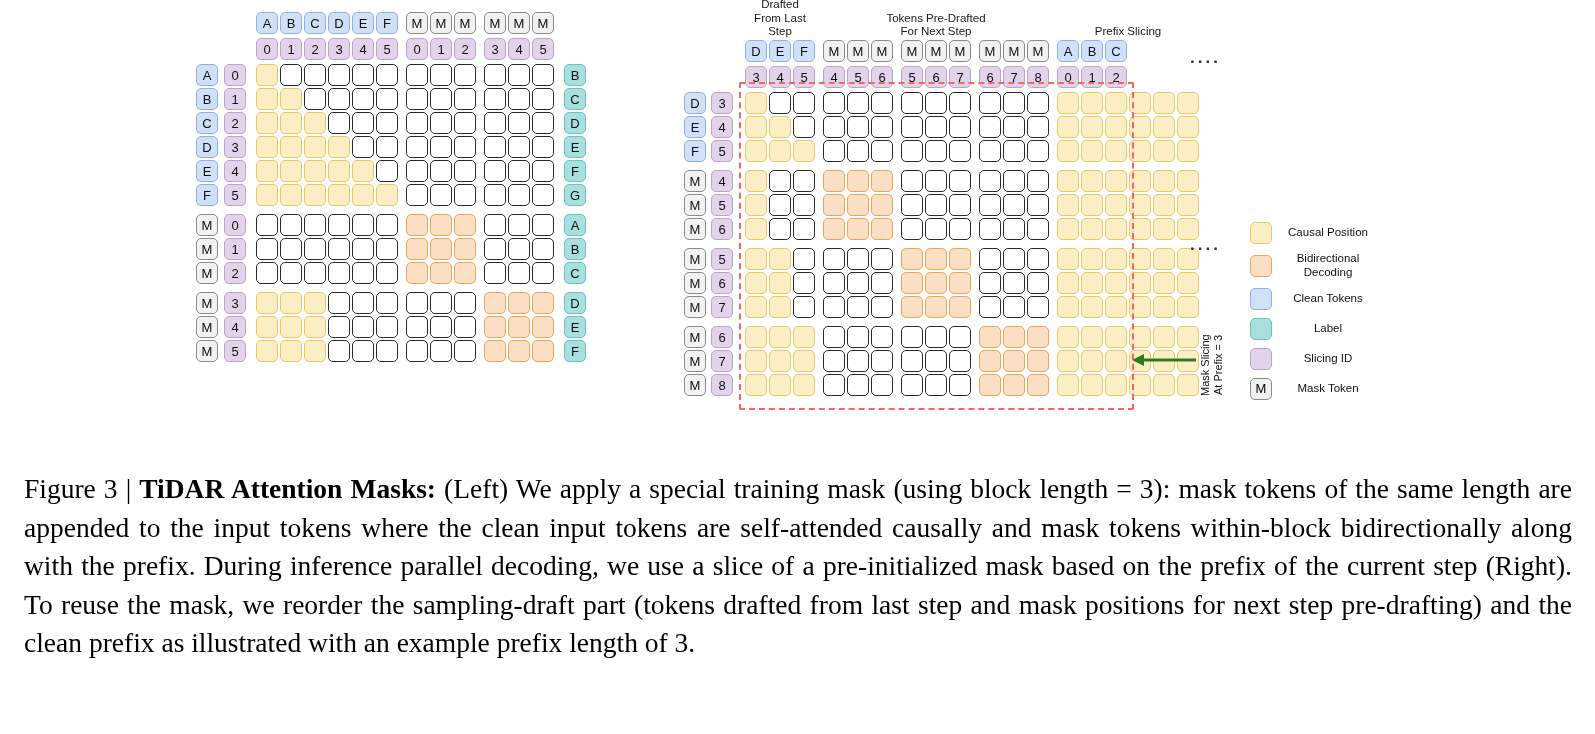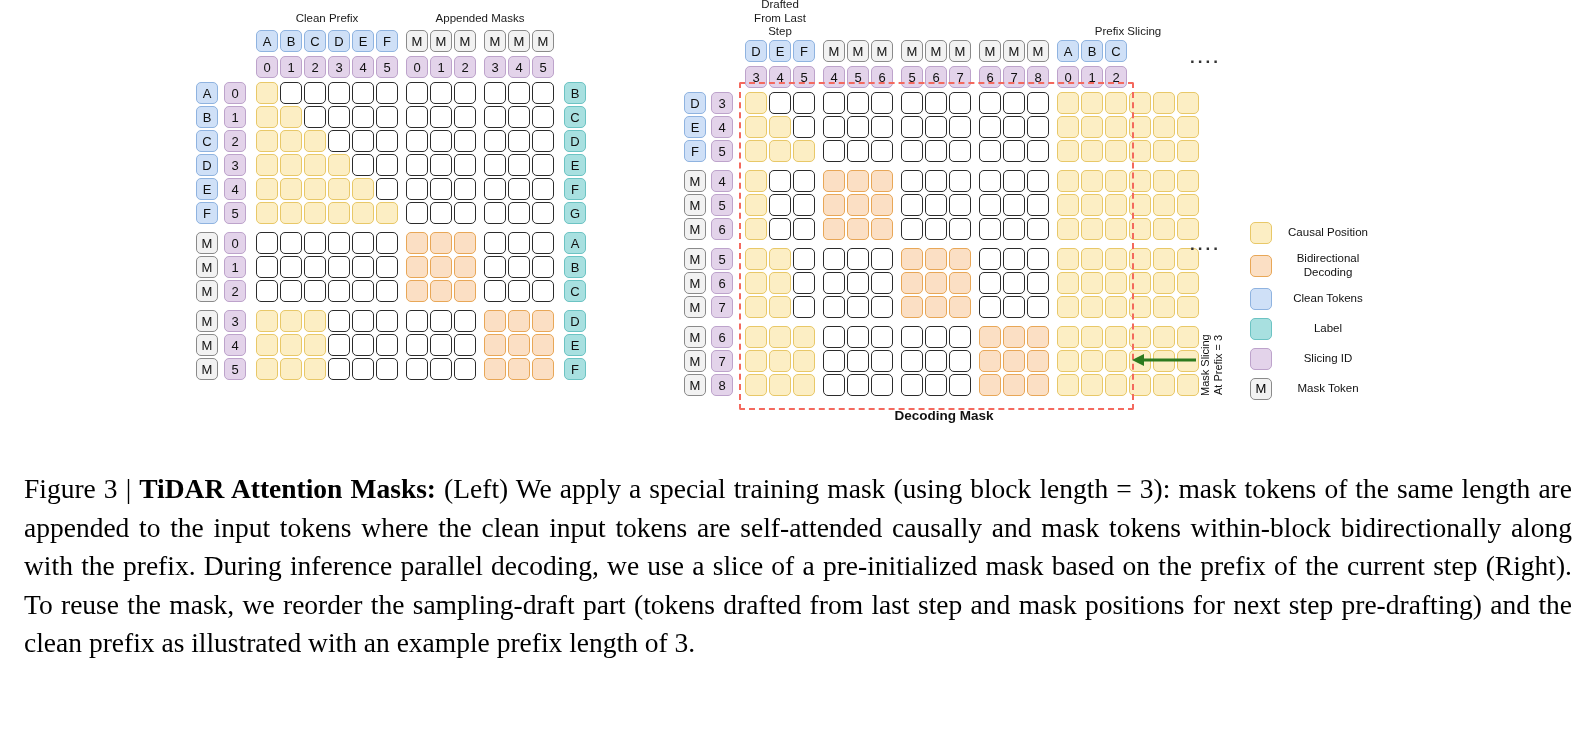--- a/index.html
+++ b/index.html
@@ -40,24 +40,20 @@
 
   .vert{writing-mode:vertical-rl;transform:rotate(180deg);font-size:11px;
         text-align:center;color:#111;line-height:1.15;white-space:pre-line;}
 </style>
 </head>
 <body>
 
 <div class="fig">
 
   <div id="left-panel" style="position:absolute;left:196px;top:12px;">
-    <div id="left-group-headers" style="position: relative; height: 18px; margin-left: 60px;">
-        <div class="grouphdr" style="position: absolute; left: 0px; width: 142px; top: 0px;">Clean Prefix</div>
-        <div class="grouphdr" style="position: absolute; left: 150px; width: 148px; top: 0px;">Appended Masks</div>
-      </div>
     <div id="left-col-tokens" style="position: relative; height: 22px; margin-bottom: 4px; margin-left: 60px;">
         <div class="chip clean" style="position: absolute; left: 0px; top: 0px;">A</div>
         <div class="chip clean" style="position: absolute; left: 24px; top: 0px;">B</div>
         <div class="chip clean" style="position: absolute; left: 48px; top: 0px;">C</div>
         <div class="chip clean" style="position: absolute; left: 72px; top: 0px;">D</div>
         <div class="chip clean" style="position: absolute; left: 96px; top: 0px;">E</div>
         <div class="chip clean" style="position: absolute; left: 120px; top: 0px;">F</div>
         <div class="chip mask" style="position: absolute; left: 150px; top: 0px;">M</div>
         <div class="chip mask" style="position: absolute; left: 174px; top: 0px;">M</div>
         <div class="chip mask" style="position: absolute; left: 198px; top: 0px;">M</div>
@@ -268,20 +264,22 @@
           <div class="chip label" style="position: absolute; left: 0px; top: 252px;">E</div>
           <div class="chip label" style="position: absolute; left: 0px; top: 276px;">F</div>
         </div>
     </div>
   </div>
 
   <div id="right-panel" style="position:absolute;left:684px;top:12px;">
     <div id="right-group-headers" style="position: relative; height: 28px; margin-left: 61px;">
         <div class="grouphdr" style="position: absolute; left: 0px; width: 70px; bottom: 2px;">Tokens Drafted
 From Last Step</div>
+        <div class="grouphdr" style="position: absolute; left: 78px; width: 226px; bottom: 2px;">Tokens Pre-Drafted
+For Next Step</div>
         <div class="grouphdr" style="position: absolute; left: 312px; width: 142px; bottom: 2px;">Prefix Slicing</div>
       </div>
     <div id="right-col-tokens" style="position: relative; height: 22px; margin-bottom: 4px; margin-left: 61px;">
         <div class="chip clean" style="position: absolute; left: 0px; top: 0px;">D</div>
         <div class="chip clean" style="position: absolute; left: 24px; top: 0px;">E</div>
         <div class="chip clean" style="position: absolute; left: 48px; top: 0px;">F</div>
         <div class="chip mask" style="position: absolute; left: 78px; top: 0px;">M</div>
         <div class="chip mask" style="position: absolute; left: 102px; top: 0px;">M</div>
         <div class="chip mask" style="position: absolute; left: 126px; top: 0px;">M</div>
         <div class="chip mask" style="position: absolute; left: 156px; top: 0px;">M</div>
@@ -556,21 +554,20 @@
           <div class="cell bidir" style="position: absolute; left: 282px; top: 282px;"></div>
           <div class="cell causal" style="position: absolute; left: 312px; top: 282px;"></div>
           <div class="cell causal" style="position: absolute; left: 336px; top: 282px;"></div>
           <div class="cell causal" style="position: absolute; left: 360px; top: 282px;"></div>
           <div class="cell causal" style="position: absolute; left: 384px; top: 282px;"></div>
           <div class="cell causal" style="position: absolute; left: 408px; top: 282px;"></div>
           <div class="cell causal" style="position: absolute; left: 432px; top: 282px;"></div>
           <div style="position: absolute; left: -6px; top: -10px; width: 391px; height: 324px; border: 2.5px dashed rgb(244, 105, 94); border-radius: 2px; pointer-events: none;"></div>
         </div>
     </div>
-    <div class="panel-title" id="right-title" style="margin-top:12px;width:520px;">Decoding Mask</div>
   </div>
 
   <div class="dots" id="right-hdr-dots" style="position:absolute;left:1190px;top:48px;">....</div>
 
   <div class="dots" id="right-mid-dots" style="position:absolute;left:1190px;top:235px;">....</div>
 
   <div class="vert" id="slice-note" style="position:absolute;left:1199px;top:325px;height:80px;">Mask Slicing
 At Prefix = 3</div>
   <svg id="slice-arrow" width="70" height="20" style="position:absolute;left:1128px;top:350px;">
     <line x1="68" y1="10" x2="14" y2="10" stroke="#2d7a1f" stroke-width="3"></line>

